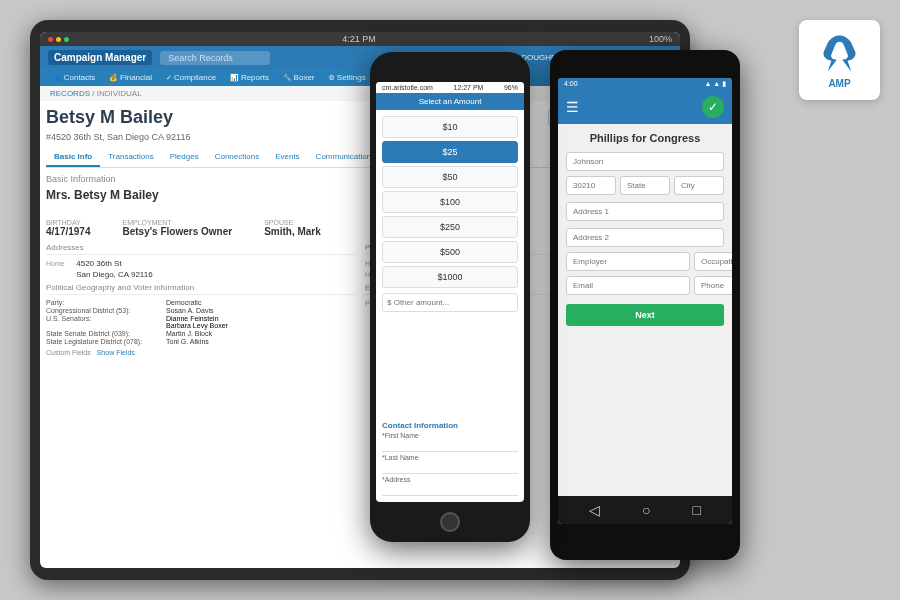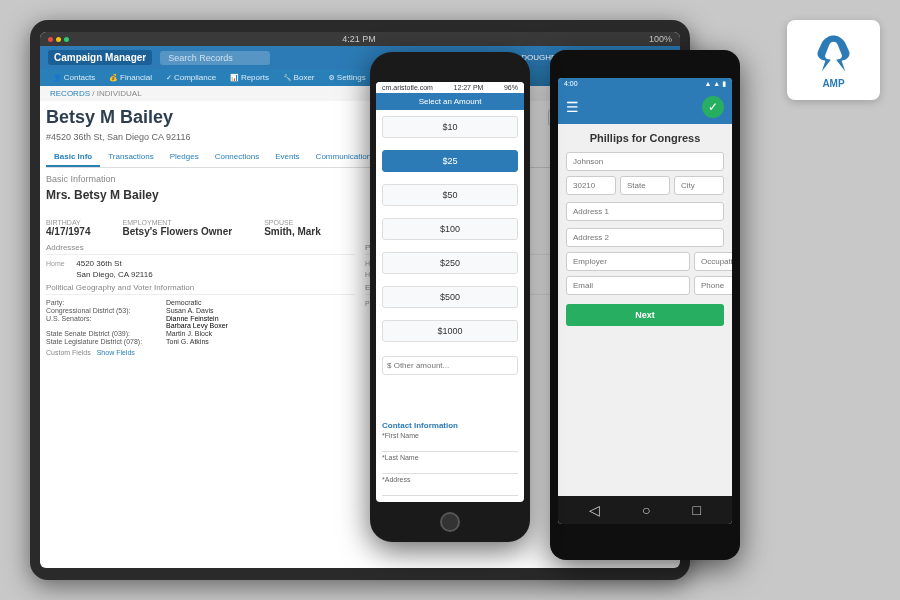--- a/index.html
+++ b/index.html
@@ -257,21 +257,21 @@
     }
     .amount-list {
       flex: 1;
       overflow: hidden;
       padding: 6px;
     }
     .amount-btn {
       display: block;
       width: 100%;
       padding: 5px;
-      margin-bottom: 12px;
+      margin-bottom: 3px;
       text-align: center;
       font-size: 9px;
       border: 1px solid #ddd;
       border-radius: 3px;
       cursor: pointer;
       background: #f8f9fa;
       color: #333;
     }
     .amount-btn.selected {
       background: #2c7bb6;
@@ -415,21 +415,21 @@
       justify-content: space-around;
       padding: 0 10px;
     }
     .nav-btn { color: #ccc; font-size: 14px; cursor: pointer; }
 
     
     .amp-logo {
       position: absolute;
       right: 20px;
       top: 20px;
-      width: 93px;
+      width: 81px;
       height: 80px;
       background: #fff;
       border-radius: 8px;
       display: flex;
       flex-direction: column;
       align-items: center;
       justify-content: center;
       box-shadow: 0 2px 8px rgba(0,0,0,0.2);
       z-index: 20;
     }

